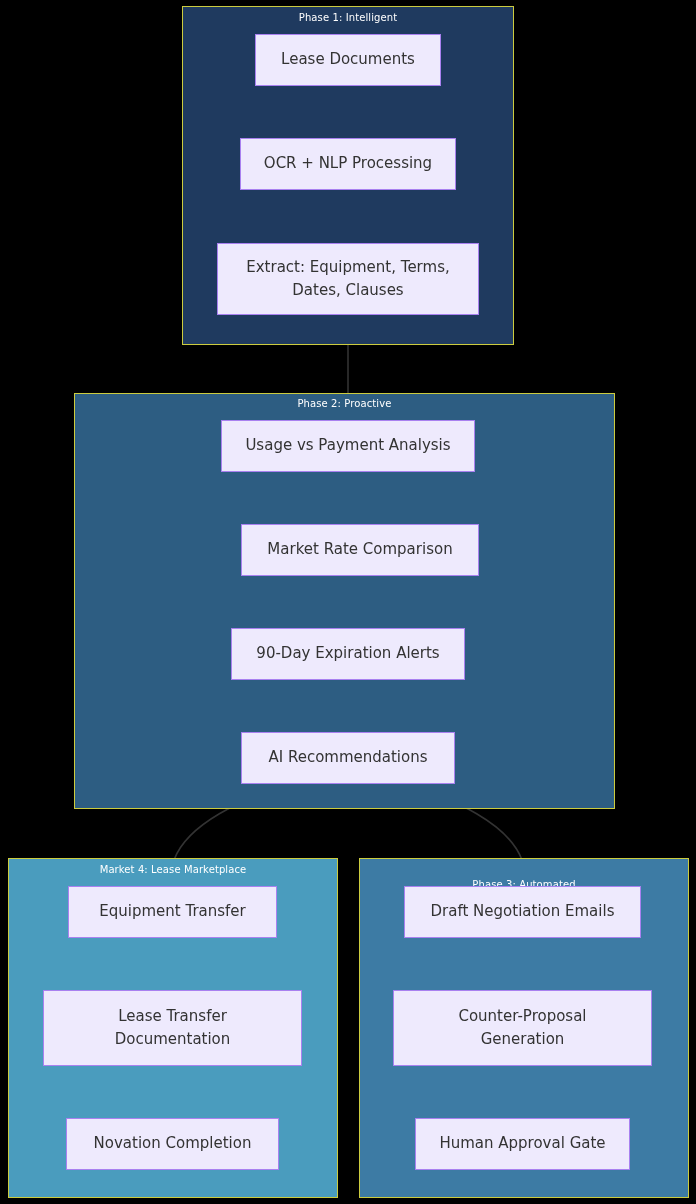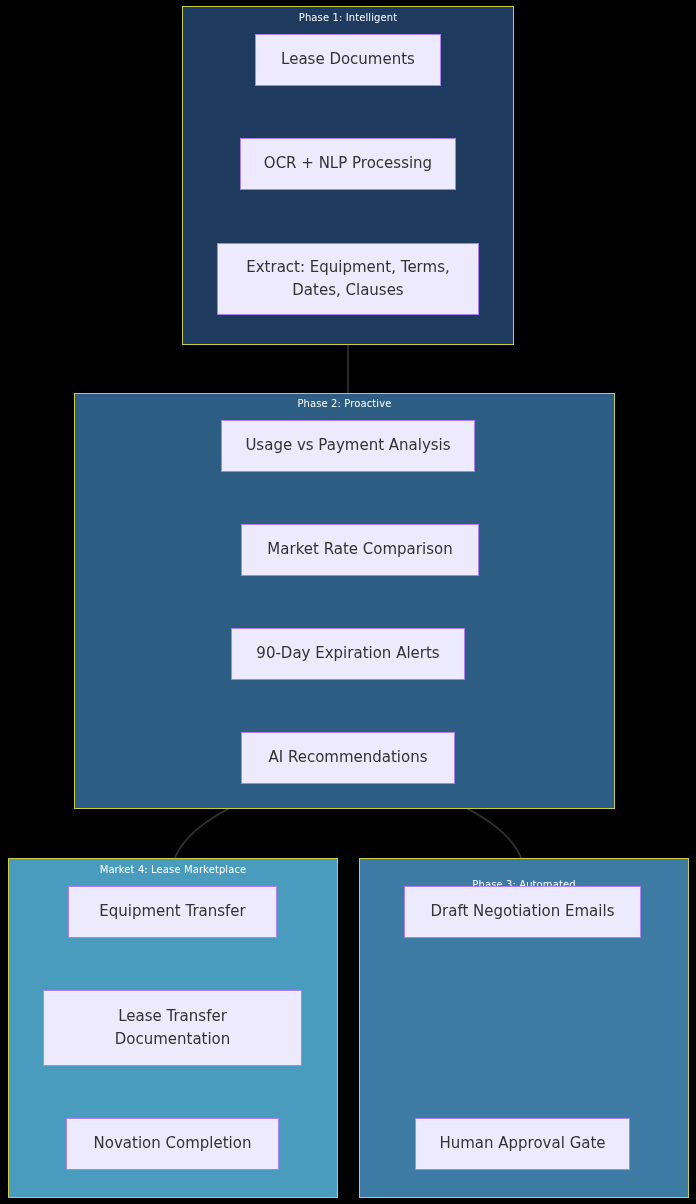--- a/index.html
+++ b/index.html
@@ -191,15 +191,17 @@
   <div class="node" id="n-market-rate">Market Rate Comparison</div>
   <div class="node" id="n-expiration">90-Day Expiration Alerts</div>
   <div class="node" id="n-ai-recs">AI Recommendations</div>
 
   <div class="node" id="n-equipment">Equipment Transfer</div>
   <div class="node" id="n-lease-transfer">Lease Transfer
 Documentation</div>
   <div class="node" id="n-novation">Novation Completion</div>
 
   <div class="node" id="n-draft-emails">Draft Negotiation Emails</div>
+  <div class="node" id="n-counter">Counter-Proposal
+Generation</div>
   <div class="node" id="n-human-approval">Human Approval Gate</div>
 
 </div>
 
 </body></html>

